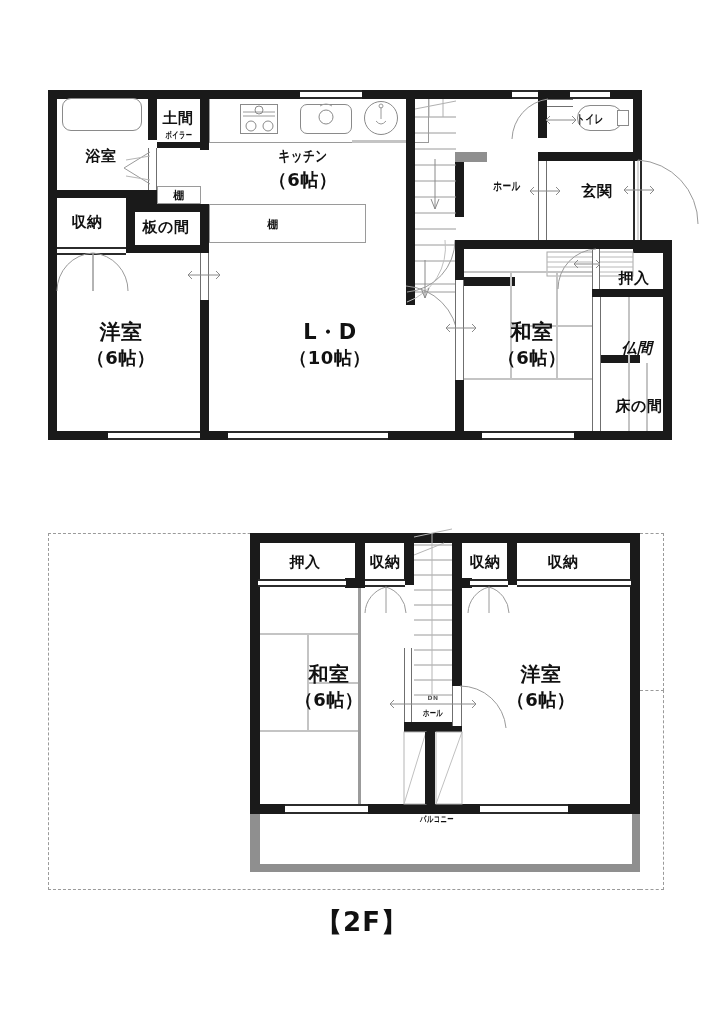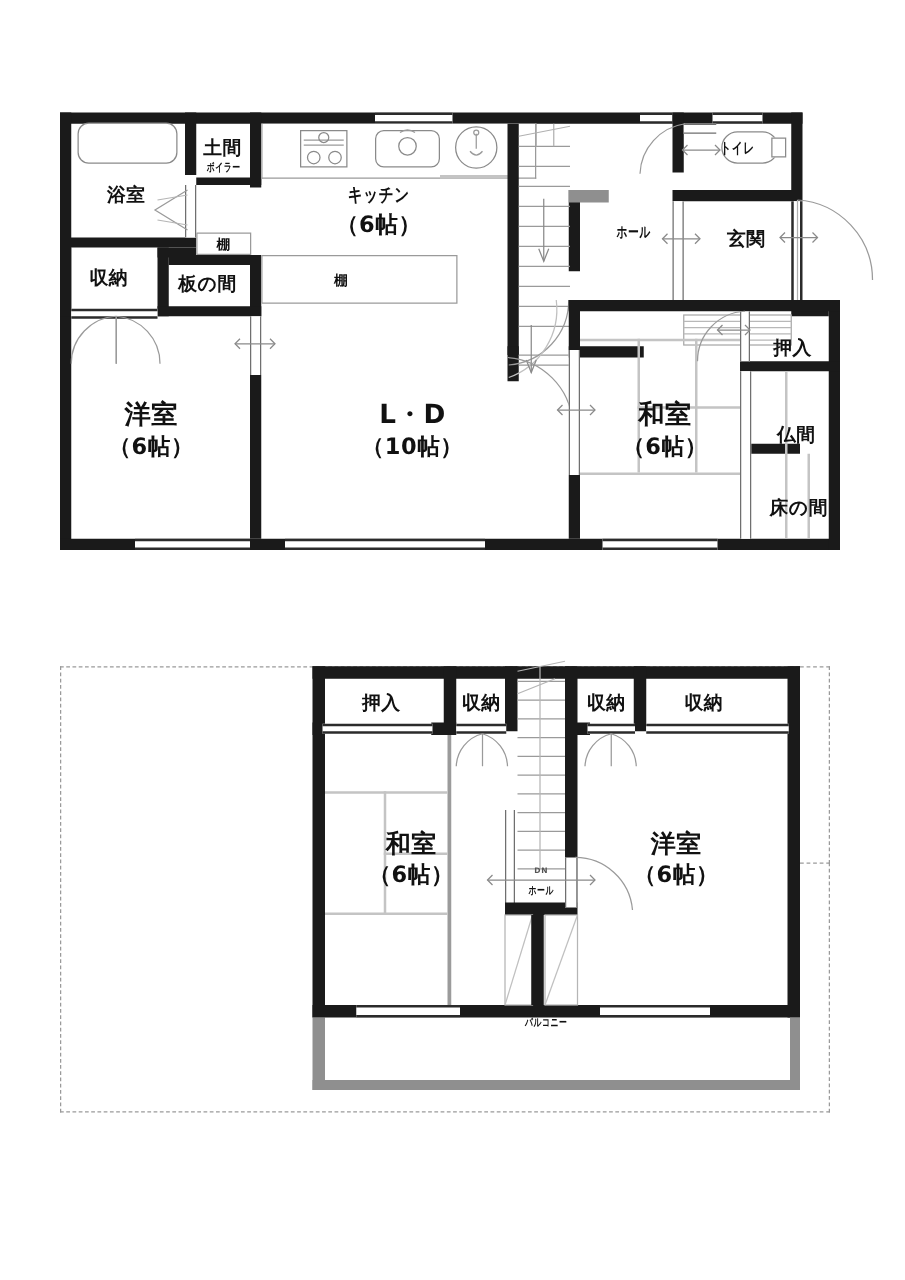--- a/index.html
+++ b/index.html
@@ -321,21 +321,21 @@
     <div class="lbl lbl-mid" style="left:166px; top:227px;">板の間</div>
     <div class="lbl lbl-xs" style="left:179px; top:196px;">棚</div>
     <div class="lbl lbl-xs" style="left:273px; top:225px;">棚</div>
     <div class="lbl lbl-room" style="left:121px; top:332px;">洋室</div>
     <div class="lbl lbl-sub" style="left:121px; top:358px;">（6帖）</div>
     <div class="lbl lbl-room" style="left:330px; top:332px;">L・D</div>
     <div class="lbl lbl-sub" style="left:330px; top:358px;">（10帖）</div>
     <div class="lbl lbl-room" style="left:532px; top:332px;">和室</div>
     <div class="lbl lbl-sub" style="left:532px; top:358px;">（6帖）</div>
     <div class="lbl lbl-mid" style="left:634px; top:278px;">押入</div>
-    <div class="lbl lbl-mid" style="left:637px; top:348px;">仏間</div>
+    <div class="lbl lbl-mid" style="left:637px; top:348px;font-style:italic;">仏間</div>
     <div class="lbl lbl-mid" style="left:639px; top:406px;">床の間</div>
 
   </div>
 
   <div class="abs" style="left:0; top:500px; width:724px; height:524px;">
 
     <div class="abs dash-box" style="left:48px; top:33px; width:592px; height:357px; border-right:none;"></div>
 
     <div class="abs dash-box" style="left:640px; top:33px; width:24px; height:158px; border-left:none; border-bottom:none;"></div>
     <div class="abs dash-box" style="left:640px; top:190px; width:24px; height:200px; border-left:none; border-top:none;"></div>
@@ -436,15 +436,16 @@
     <div class="lbl lbl-mid" style="left:385px; top:62px;">収納</div>
     <div class="lbl lbl-mid" style="left:485px; top:62px;">収納</div>
     <div class="lbl lbl-mid" style="left:563px; top:62px;">収納</div>
     <div class="lbl lbl-room2" style="left:329px; top:175px;">和室</div>
     <div class="lbl lbl-sub" style="left:329px; top:200px;">（6帖）</div>
     <div class="lbl lbl-room2" style="left:541px; top:175px;">洋室</div>
     <div class="lbl lbl-sub" style="left:541px; top:200px;">（6帖）</div>
     <div class="lbl lbl-kana-t" style="left:433px; top:214px;">ホール</div>
     <div class="lbl lbl-kana-t" style="left:437px; top:320px;">バルコニー</div>
 
+    <div class="floor-title" style="left:362px; top:405px;">【2F】</div>
   </div>
 
 </div>
 
 </body></html>

